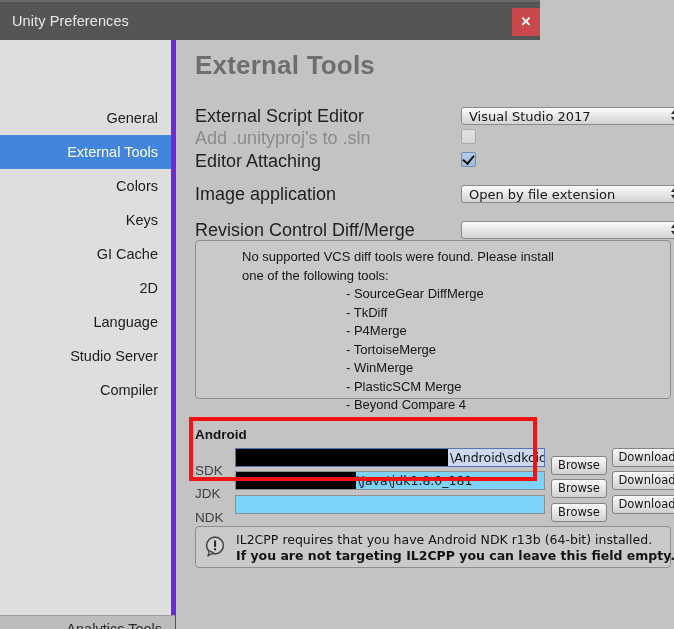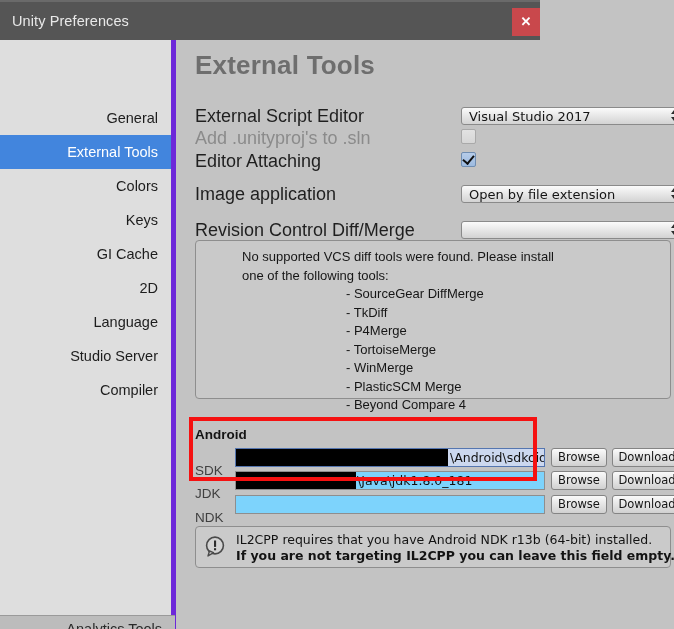--- a/index.html
+++ b/index.html
@@ -314,21 +314,21 @@
     border: 1px solid #848484;
     border-radius: 3px;
     box-sizing: border-box;
     font-size: 11.5px;
     line-height: 16px;
     text-align: center;
     color: #151515;
     cursor: pointer;
     font-family: "DejaVu Sans", sans-serif;
   }
-  .btn.browse   { left: 356px; width: 56px; }
+  .btn.browse   { left: 356px; width: 56px; margin-top: 8px; }
   .btn.download { left: 417px; width: 70px; }
 
   
   .info-box {
     position: absolute;
     left: 18px;
     top: 486px;
     width: 476px;
     height: 42px;
     background: #cacaca;

